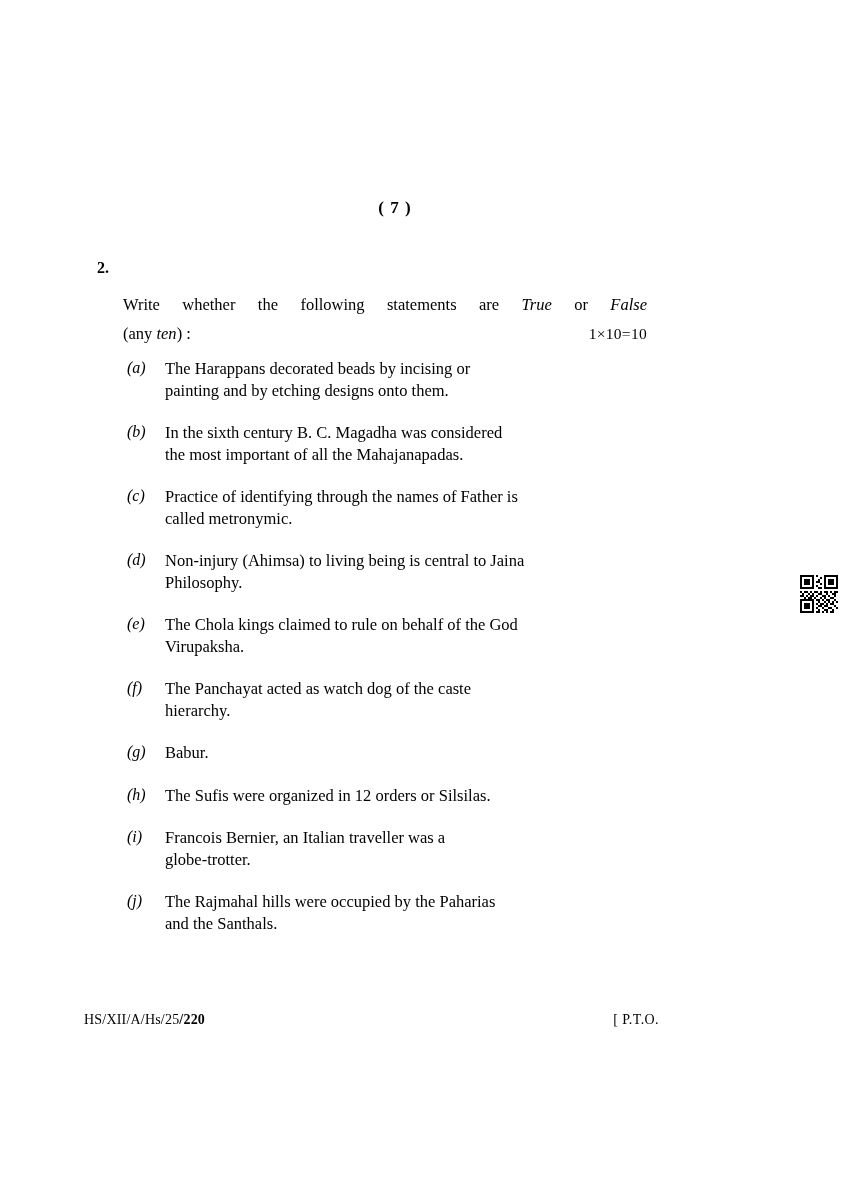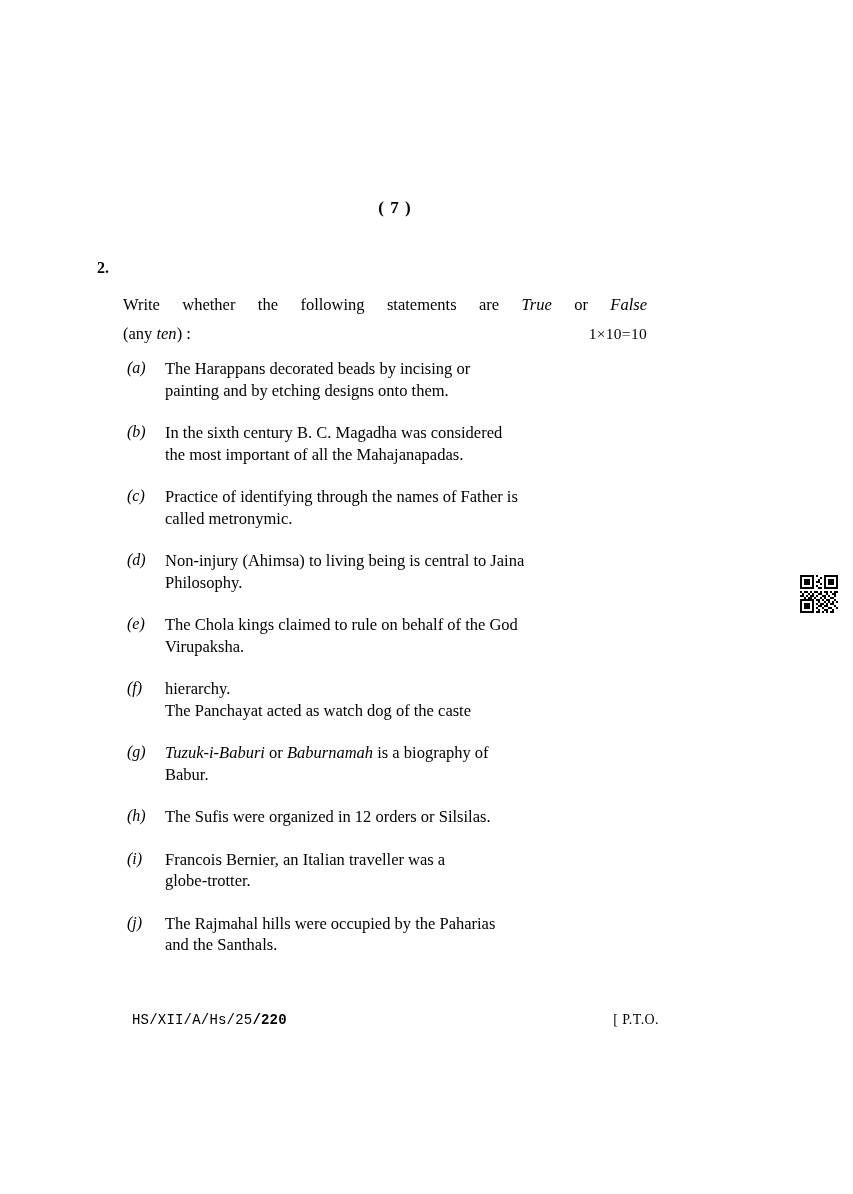--- a/index.html
+++ b/index.html
@@ -109,23 +109,22 @@
     position: absolute;
     left: 84px;
     top: 1012px;
     width: 575px;
     display: flex;
     justify-content: space-between;
     align-items: baseline;
     font-size: 14px;
   }
   .footer-left {
-    font-family: Liberation Mono, monospace;
+    font-family: Liberation Serif, serif;
     letter-spacing: 0.2px;
-    margin-left: 48px;
   }
   .footer-left b {
     font-weight: bold;
   }
   .footer-right {
     letter-spacing: 0.4px;
     text-align: right;
   }
   .qr {
     position: absolute;
@@ -197,29 +196,28 @@
         <div class="item-label">(e)</div>
         <div class="item-text">
           <p>The Chola kings claimed to rule on behalf of the God</p>
           <p>Virupaksha.</p>
         </div>
       </div>
 
       <div class="item">
         <div class="item-label">(f)</div>
         <div class="item-text">
+          <p>The  Panchayat  acted  as  watch  dog  of  the  caste</p>
           <p>hierarchy.</p>
-          <p>The  Panchayat  acted  as  watch  dog  of  the  caste</p>
         </div>
       </div>
 
       <div class="item">
         <div class="item-label">(g)</div>
         <div class="item-text">
-          <p><span class="it">Tuzuk-i-Baburi</span><span> or </span><span class="it">Baburnamah</span><span> is  a  biography  of</span></p>
           <p>Babur.</p>
         </div>
       </div>
 
       <div class="item">
         <div class="item-label">(h)</div>
         <div class="item-text">
           <p>The  Sufis  were  organized  in  12  orders  or  Silsilas.</p>
         </div>
       </div>

